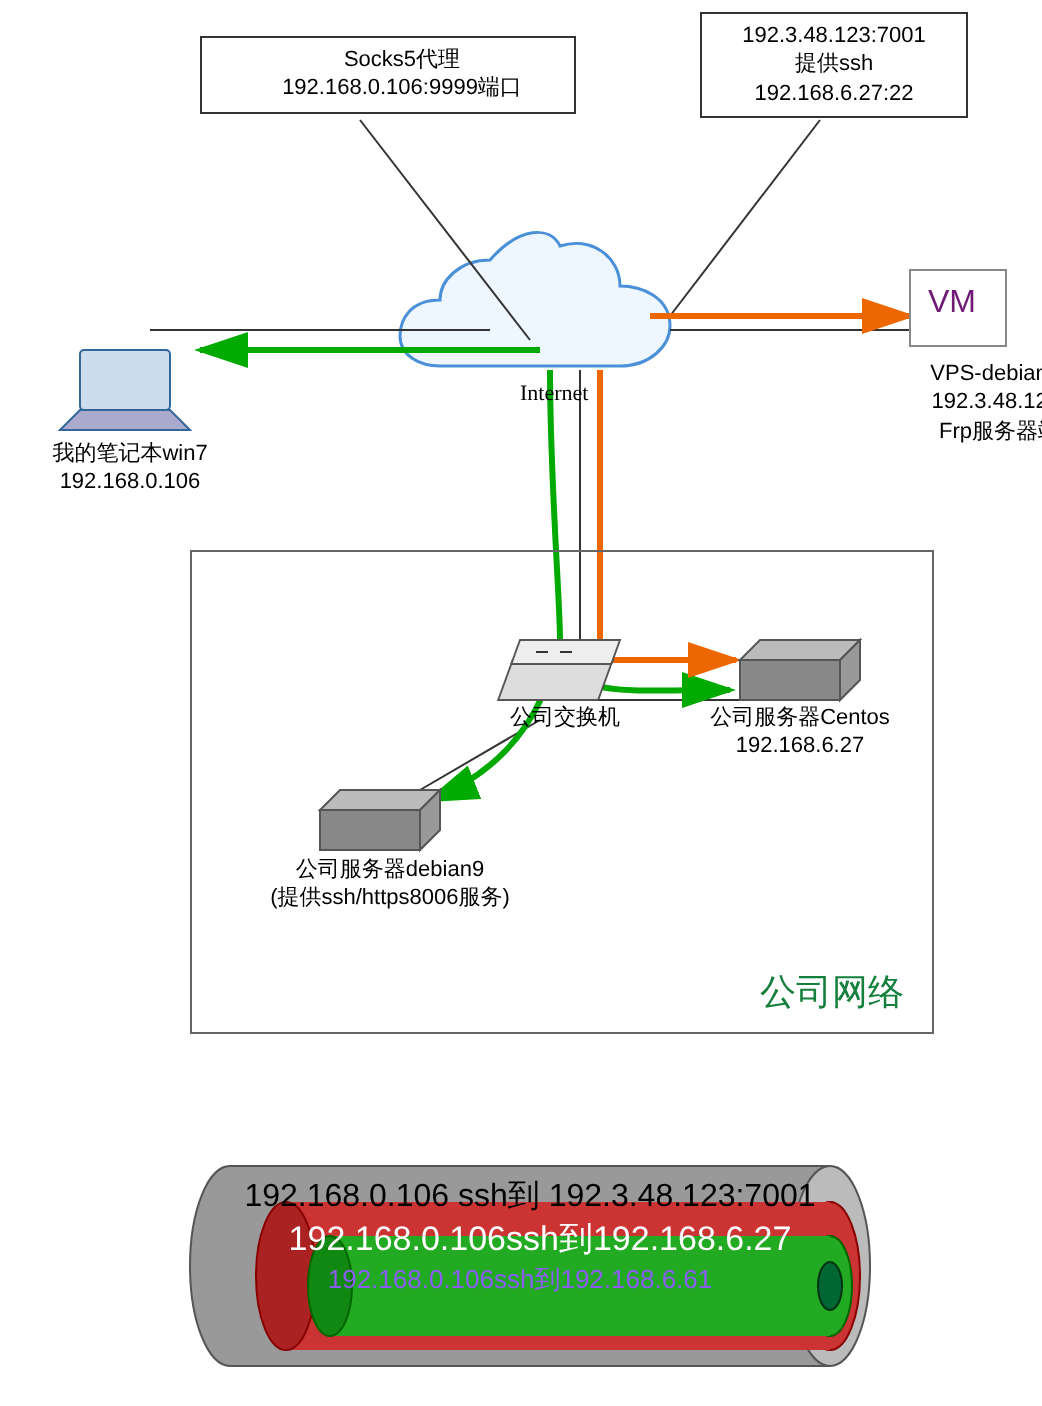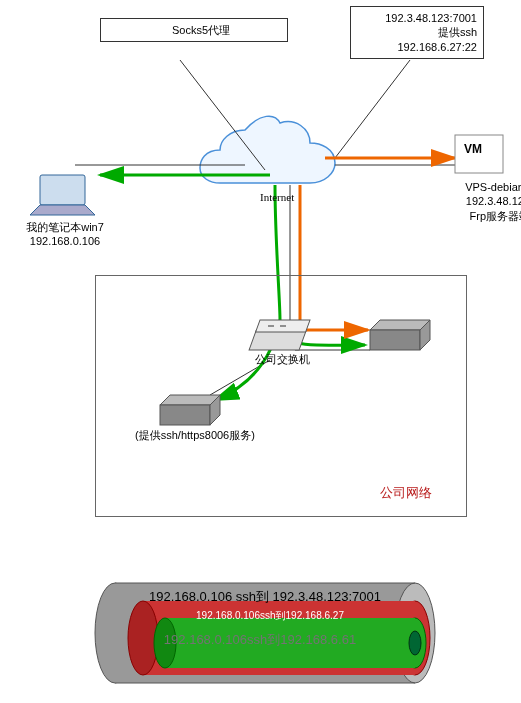--- a/index.html
+++ b/index.html
@@ -23,21 +23,21 @@
   .label {
     position: absolute;
     text-align: center;
     line-height: 1.3;
   }
   .company-box {
     position: absolute;
     border: 1px solid #666;
     background: transparent;
   }
-  .red-text { color: #b91c1c; font-size: 13px; }
+  .red-text { color: #15803d; font-size: 18px; }
   svg { position: absolute; top: 0; left: 0; }
 </style>
 </head>
 <body>
 
 <svg width="521" height="703">
   <defs>
     <marker id="arrow-green" markerWidth="10" markerHeight="10" refX="8" refY="3" orient="auto">
       <path d="M0,0 L0,6 L9,3 z" fill="#0a0"></path>
     </marker>
@@ -118,51 +118,55 @@
     <ellipse cx="320" cy="60" rx="11" ry="25" fill="#2a2" stroke="#060"></ellipse>
     <rect x="70" y="35" width="250" height="50" fill="#2a2"></rect>
     <ellipse cx="70" cy="60" rx="11" ry="25" fill="#181" stroke="#060"></ellipse>
 
     <ellipse cx="320" cy="60" rx="6" ry="12" fill="#063" stroke="#031"></ellipse>
   </g>
 </svg>
 
 <div class="box" style="left:100px; top:18px; width:160px;padding-left:20px;">
   <div>Socks5代理</div>
+  <div>192.168.0.106:9999端口</div>
 </div>
 
-<div class="box" style="left:350px; top:6px; width:120px; text-align:right;">
+<div class="box" style="left:350px; top:6px; width:120px; text-align:center;">
   <div>192.3.48.123:7001</div>
   <div>提供ssh</div>
   <div>192.168.6.27:22</div>
 </div>
 
 <div class="label" style="left:260px; top:190px;font-family:Liberation Serif, serif;">Internet</div>
 
 <div class="label" style="left:10px; top:220px; width:110px;">
   <div>我的笔记本win7</div>
   <div>192.168.0.106</div>
 </div>
 
-<div class="label" style="left:464px; top:142px; font-size:12px; font-weight:bold; color:#000000;">VM</div>
+<div class="label" style="left:464px; top:142px; font-size:16px; font-weight:normal; color:#701a75;">VM</div>
 
 <div class="label" style="left:440px; top:180px; width:90px; text-align:right;">
   <div>VPS-debian9</div>
   <div>192.3.48.123</div>
   <div>Frp服务器端</div>
 </div>
 
 <div class="company-box" style="left:95px; top:275px; width:370px; height:240px;"></div>
 
 <div class="label" style="left:255px; top:352px;text-align:center;">公司交换机</div>
 
 <div class="label" style="left:345px; top:352px; width:110px;">
+  <div>公司服务器Centos</div>
+  <div>192.168.6.27</div>
 </div>
 
 <div class="label" style="left:120px; top:428px; width:150px;">
+  <div>公司服务器debian9</div>
   <div>(提供ssh/https8006服务)</div>
 </div>
 
 <div class="label red-text" style="left:380px; top:485px;">公司网络</div>
 
-<div class="label" style="left:120px; top:589px; width:290px; font-size:13px; color:#000;">192.168.0.106 ssh到 192.3.48.123:7001</div>
-<div class="label" style="left:140px; top:609px; width:260px; font-size:10px; color:#fff;">192.168.0.106ssh到192.168.6.27</div>
-<div class="label" style="left:130px; top:632px; width:260px; font-size:13px; color:#737373;">192.168.0.106ssh到192.168.6.61</div>
+<div class="label" style="left:120px; top:589px; width:290px; font-size:16px; color:#000;">192.168.0.106 ssh到 192.3.48.123:7001</div>
+<div class="label" style="left:140px; top:609px; width:260px; font-size:17px; color:#fff;">192.168.0.106ssh到192.168.6.27</div>
+<div class="label" style="left:130px; top:632px; width:260px; font-size:13px; color:#8b5cf6;">192.168.0.106ssh到192.168.6.61</div>
 
 </body></html>

